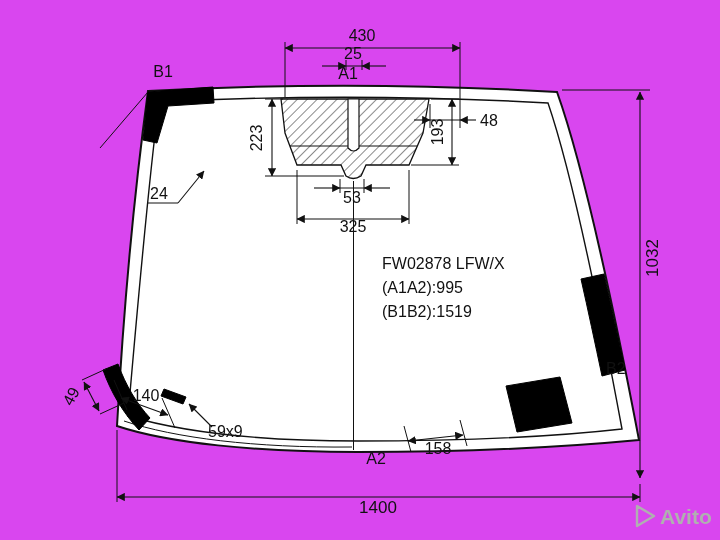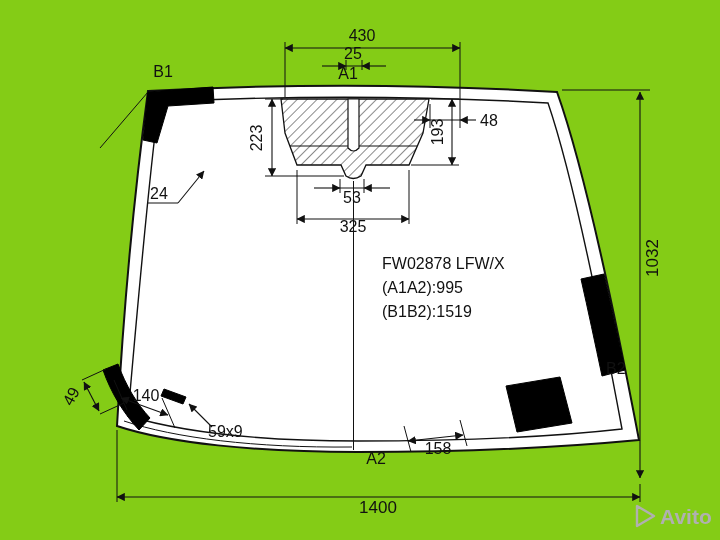--- a/index.html
+++ b/index.html
@@ -1,16 +1,16 @@
 <!DOCTYPE html>
 <html><head>
 <meta charset="utf-8">
 <style>
   html,body{margin:0;padding:0;background:#ffffff;}
-  .stage{position:relative;width:720px;height:540px;background:#84cc16;overflow:hidden;}
+  .stage{position:relative;width:720px;height:540px;background:#d946ef;overflow:hidden;}
   svg{display:block;}
   svg text{font-family:"Liberation Sans","DejaVu Sans",sans-serif;fill:#111;}
   .dim{font-size:16px;}
   .dim-big{font-size:17px;}
   .pt{font-size:16px;}
   .code{font-size:16px;}
   .wm{font-size:21px;font-weight:bold;fill:#b0b0b0;}
   .ln{stroke:#111;stroke-width:1.1;fill:none;}
   .thin{stroke:#111;stroke-width:1;fill:none;}
   .outline{stroke:#111;stroke-width:2;fill:#ffffff;}

